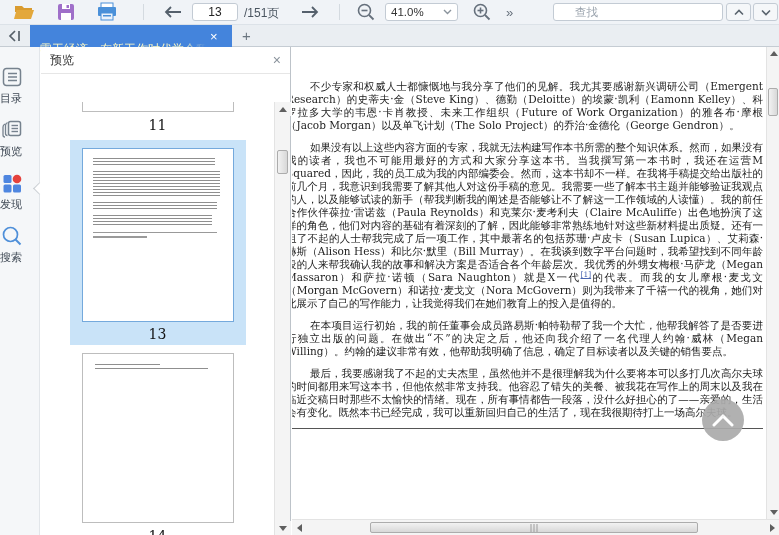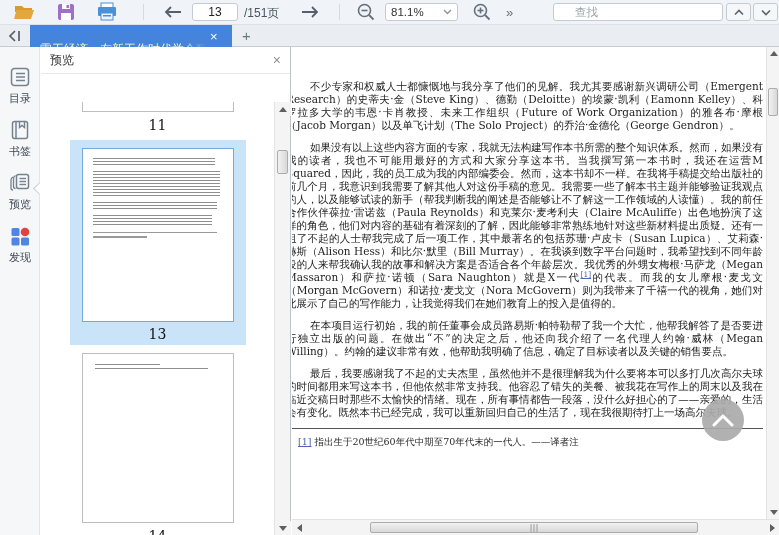--- a/index.html
+++ b/index.html
@@ -24,21 +24,21 @@
   .tabbar { position:absolute; left:0; top:25px; width:779px; height:22px; background:#eaeef2; border-bottom:1px solid #c5ccd3; }
   .tab-collapse { position:absolute; left:7px; top:3px; width:18px; height:16px; display:flex; align-items:center; }
   .tab { position:absolute; left:30px; top:0; width:202px; height:22px; background:#4484dc; display:flex; align-items:center; padding:0 6px 0 10px; }
   .tab-title { color:#fef9c3; font-size:12px; white-space:nowrap; overflow:hidden; width:168px;
                -webkit-mask-image:linear-gradient(to right,#000 84%,transparent 99%); mask-image:linear-gradient(to right,#000 84%,transparent 99%);margin-top:26px; }
   .tab-close { color:#fff; font-size:13px; line-height:13px; margin-left:2px; }
   .tab-new { position:absolute; left:242px; top:2px; font-size:15px; color:#6b7680; }
 
   
   .rail { position:absolute; left:0; top:47px; width:40px; height:488px; background:#f5f7f9; border-right:1px solid #e2e6ea; }
-  .rail-item { width:40px; height:53px; display:flex; flex-direction:column; align-items:center; padding-top:3px; }
+  .rail-item { width:40px; height:53px; display:flex; flex-direction:column; padding-top:3px; }
   .rail-item:first-child { padding-top:18px; height:68px; }
   .rail-label { font-size:11px; color:#3e4854; margin-top:2px; }
   .rail-notch { position:absolute; right:-5px; top:137px; width:9px; height:9px; background:#fff; border-left:1px solid #c8cdd2; border-bottom:1px solid #c8cdd2; transform:rotate(45deg); }
 
   
   .panel { position:absolute; left:41px; top:47px; width:250px; height:488px; background:#fff; border-right:1px solid #bdc3c9; }
   .panel-header { height:27px; border-bottom:1px solid #e6e6e6; display:flex; align-items:center; justify-content:space-between; padding:0 9px; }
   .panel-title { font-size:12px; color:#333; }
   .panel-close { color:#8a939c; font-size:14px; line-height:14px; }
   .panel-tools { height:28px; display:flex; align-items:center; padding-left:9px; gap:14px; }
@@ -126,21 +126,21 @@
   </div>
   <div class="tb-sep" style="left:339px"></div>
   <div class="tb tb-btn" style="left:356px">
     <svg width="20" height="20" viewBox="0 0 20 20">
       <circle cx="8.5" cy="8.5" r="6" stroke="#66707c" stroke-width="1.6" fill="none"></circle>
       <line x1="5.5" y1="8.5" x2="11.5" y2="8.5" stroke="#66707c" stroke-width="1.6"></line>
       <line x1="13" y1="13" x2="17.5" y2="17.5" stroke="#66707c" stroke-width="1.8"></line>
     </svg>
   </div>
   <div class="zoom-box">
-    <span>81.1%</span>
+    <span>41.0%</span>
     <svg width="9" height="6" viewBox="0 0 9 6">
       <path d="M1 1 L4.5 4.5 L8 1" stroke="#8a939c" stroke-width="1.4" fill="none"></path>
     </svg>
   </div>
   <div class="tb tb-btn" style="left:472px">
     <svg width="20" height="20" viewBox="0 0 20 20">
       <circle cx="8.5" cy="8.5" r="6" stroke="#66707c" stroke-width="1.6" fill="none"></circle>
       <line x1="5.5" y1="8.5" x2="11.5" y2="8.5" stroke="#66707c" stroke-width="1.6"></line>
       <line x1="8.5" y1="5.5" x2="8.5" y2="11.5" stroke="#66707c" stroke-width="1.6"></line>
       <line x1="13" y1="13" x2="17.5" y2="17.5" stroke="#66707c" stroke-width="1.8"></line>
@@ -184,48 +184,47 @@
 
 <div class="rail">
   <div class="rail-item">
     <svg width="24" height="24" viewBox="0 0 24 24">
       <rect x="3.5" y="3.5" width="17" height="17" rx="3" stroke="#76828e" stroke-width="1.5" fill="none"></rect>
       <line x1="8" y1="8.5" x2="17" y2="8.5" stroke="#76828e" stroke-width="1.5"></line>
       <line x1="8" y1="12" x2="17" y2="12" stroke="#76828e" stroke-width="1.5"></line>
       <line x1="8" y1="15.5" x2="17" y2="15.5" stroke="#76828e" stroke-width="1.5"></line>
     </svg>
     <span class="rail-label">目录</span>
-  </div>
-  <div class="rail-item">
-    <svg width="24" height="24" viewBox="0 0 24 24">
-      <rect x="4.5" y="3.5" width="15" height="17" rx="2" stroke="#76828e" stroke-width="1.5" fill="none"></rect>
-      <line x1="8" y1="3.5" x2="8" y2="20.5" stroke="#76828e" stroke-width="1.5"></line>
-      <path d="M11.5 3.5 v6 l2.5 -2 l2.5 2 v-6" stroke="#76828e" stroke-width="1.4" fill="none"></path>
-    </svg>
-    <span class="rail-label">书签</span>
   </div>
   <div class="rail-item">
     <svg width="24" height="24" viewBox="0 0 24 24">
       <path d="M5 6 q-2 1 -2 3 v8 q0 2 2 2" stroke="#76828e" stroke-width="1.3" fill="none"></path>
       <path d="M7.5 4.5 q-2 1 -2 3 v8 q0 2 2 2" stroke="#76828e" stroke-width="1.3" fill="none"></path>
       <rect x="8.5" y="3.5" width="12" height="14" rx="2" stroke="#76828e" stroke-width="1.5" fill="#f5f7f9"></rect>
       <line x1="11.5" y1="7.5" x2="18" y2="7.5" stroke="#76828e" stroke-width="1.4"></line>
       <line x1="11.5" y1="10.5" x2="18" y2="10.5" stroke="#76828e" stroke-width="1.4"></line>
       <line x1="11.5" y1="13.5" x2="18" y2="13.5" stroke="#76828e" stroke-width="1.4"></line>
     </svg>
     <span class="rail-label">预览</span>
   </div>
   <div class="rail-item">
     <svg width="24" height="24" viewBox="0 0 24 24">
       <rect x="3.5" y="4" width="8" height="8" rx="1.5" fill="#4e86e0"></rect>
       <rect x="3.5" y="13.5" width="8" height="8" rx="1.5" fill="#4e86e0"></rect>
       <rect x="13" y="13.5" width="8" height="8" rx="1.5" fill="#4e86e0"></rect>
       <circle cx="17" cy="8" r="4.3" fill="#e4423d"></circle>
     </svg>
     <span class="rail-label">发现</span>
+  </div>
+  <div class="rail-item">
+    <svg width="24" height="24" viewBox="0 0 24 24">
+      <circle cx="10.5" cy="10.5" r="7" stroke="#4e8fd9" stroke-width="1.7" fill="none"></circle>
+      <line x1="15.5" y1="15.5" x2="20.5" y2="20.5" stroke="#4e8fd9" stroke-width="1.9"></line>
+    </svg>
+    <span class="rail-label">搜索</span>
   </div>
   <div class="rail-notch"></div>
 </div>
 
 <div class="panel">
   <div class="panel-header">
     <span class="panel-title">预览</span>
     <span class="panel-close">×</span>
   </div>
   <div class="thumbs">
@@ -261,21 +260,20 @@
 </div>
 
 <div class="main">
   <div class="page-content">
     <div class="doc-text">
       <p>不少专家和权威人士都慷慨地与我分享了他们的见解。我尤其要感谢新兴调研公司（Emergent Research）的史蒂夫·金（Steve King）、德勤（Deloitte）的埃蒙·凯利（Eamonn Kelley）、科罗拉多大学的韦恩·卡肖教授、未来工作组织（Future of Work Organization）的雅各布·摩根（Jacob Morgan）以及单飞计划（The Solo Project）的乔治·金德伦（George Gendron）。</p>
       <p><span>如果没有以上这些内容方面的专家，我就无法构建写作本书所需的整个知识体系。然而，如果没有我的读者，我也不可能用最好的方式和大家分享这本书。当我撰写第一本书时，我还在运营M Squared，因此，我的员工成为我的内部编委会。然而，这本书却不一样。在我将手稿提交给出版社的前几个月，我意识到我需要了解其他人对这份手稿的意见。我需要一些了解本书主题并能够验证我观点的人，以及能够试读的新手（帮我判断我的阐述是否能够让不了解这一工作领域的人读懂）。我的前任合作伙伴葆拉·雷诺兹（Paula Reynolds）和克莱尔·麦考利夫（Claire McAuliffe）出色地扮演了这样的角色，他们对内容的基础有着深刻的了解，因此能够非常熟练地针对这些新材料提出质疑。还有一组了不起的人士帮我完成了后一项工作，其中最著名的包括苏珊·卢皮卡（Susan Lupica）、艾莉森·赫斯（Alison Hess）和比尔·默里（Bill Murray）。在我谈到数字平台问题时，我希望找到不同年龄段的人来帮我确认我的故事和解决方案是否适合各个年龄层次。我优秀的外甥女梅根·马萨龙（Megan Massaron）和萨拉·诺顿（Sara Naughton）就是X一代</span><span class="sup-ref">[1]</span><span>的代表。而我的女儿摩根·麦戈文（Morgan McGovern）和诺拉·麦戈文（Nora McGovern）则为我带来了千禧一代的视角，她们对此展示了自己的写作能力，让我觉得我们在她们教育上的投入是值得的。</span></p>
       <p>在本项目运行初始，我的前任董事会成员路易斯·帕特勒帮了我一个大忙，他帮我解答了是否要进行独立出版的问题。在做出“不”的决定之后，他还向我介绍了一名代理人约翰·威林（Megan Willing）。约翰的建议非常有效，他帮助我明确了信息，确定了目标读者以及关键的销售要点。</p>
       <p>最后，我要感谢我了不起的丈夫杰里，虽然他并不是很理解我为什么要将本可以多打几次高尔夫球的时间都用来写这本书，但他依然非常支持我。他容忍了错失的美餐、被我花在写作上的周末以及我在临近交稿日时那些不太愉快的情绪。现在，所有事情都告一段落，没什么好担心的了——亲爱的，生活会有变化。既然本书已经完成，我可以重新回归自己的生活了，现在我很期待打上一场高尔夫球。</p>
       <hr class="footrule">
-      <div class="footnote"><span class="fn-ref">[1]</span><span> 指出生于20世纪60年代中期至70年代末的一代人。——译者注</span></div>
     </div>
     <div class="back-top">
       <svg width="24" height="14" viewBox="0 0 24 14">
         <path d="M3 12 L12 3 L21 12" stroke="#ffffff" stroke-width="3" fill="none" stroke-linecap="round"></path>
       </svg>
     </div>
   </div>
 
   <div class="sb-v" style="right:0; top:0; width:13px; height:472px;">
     <div class="sb-arrow" style="left:0; top:0; width:13px; height:13px;">

